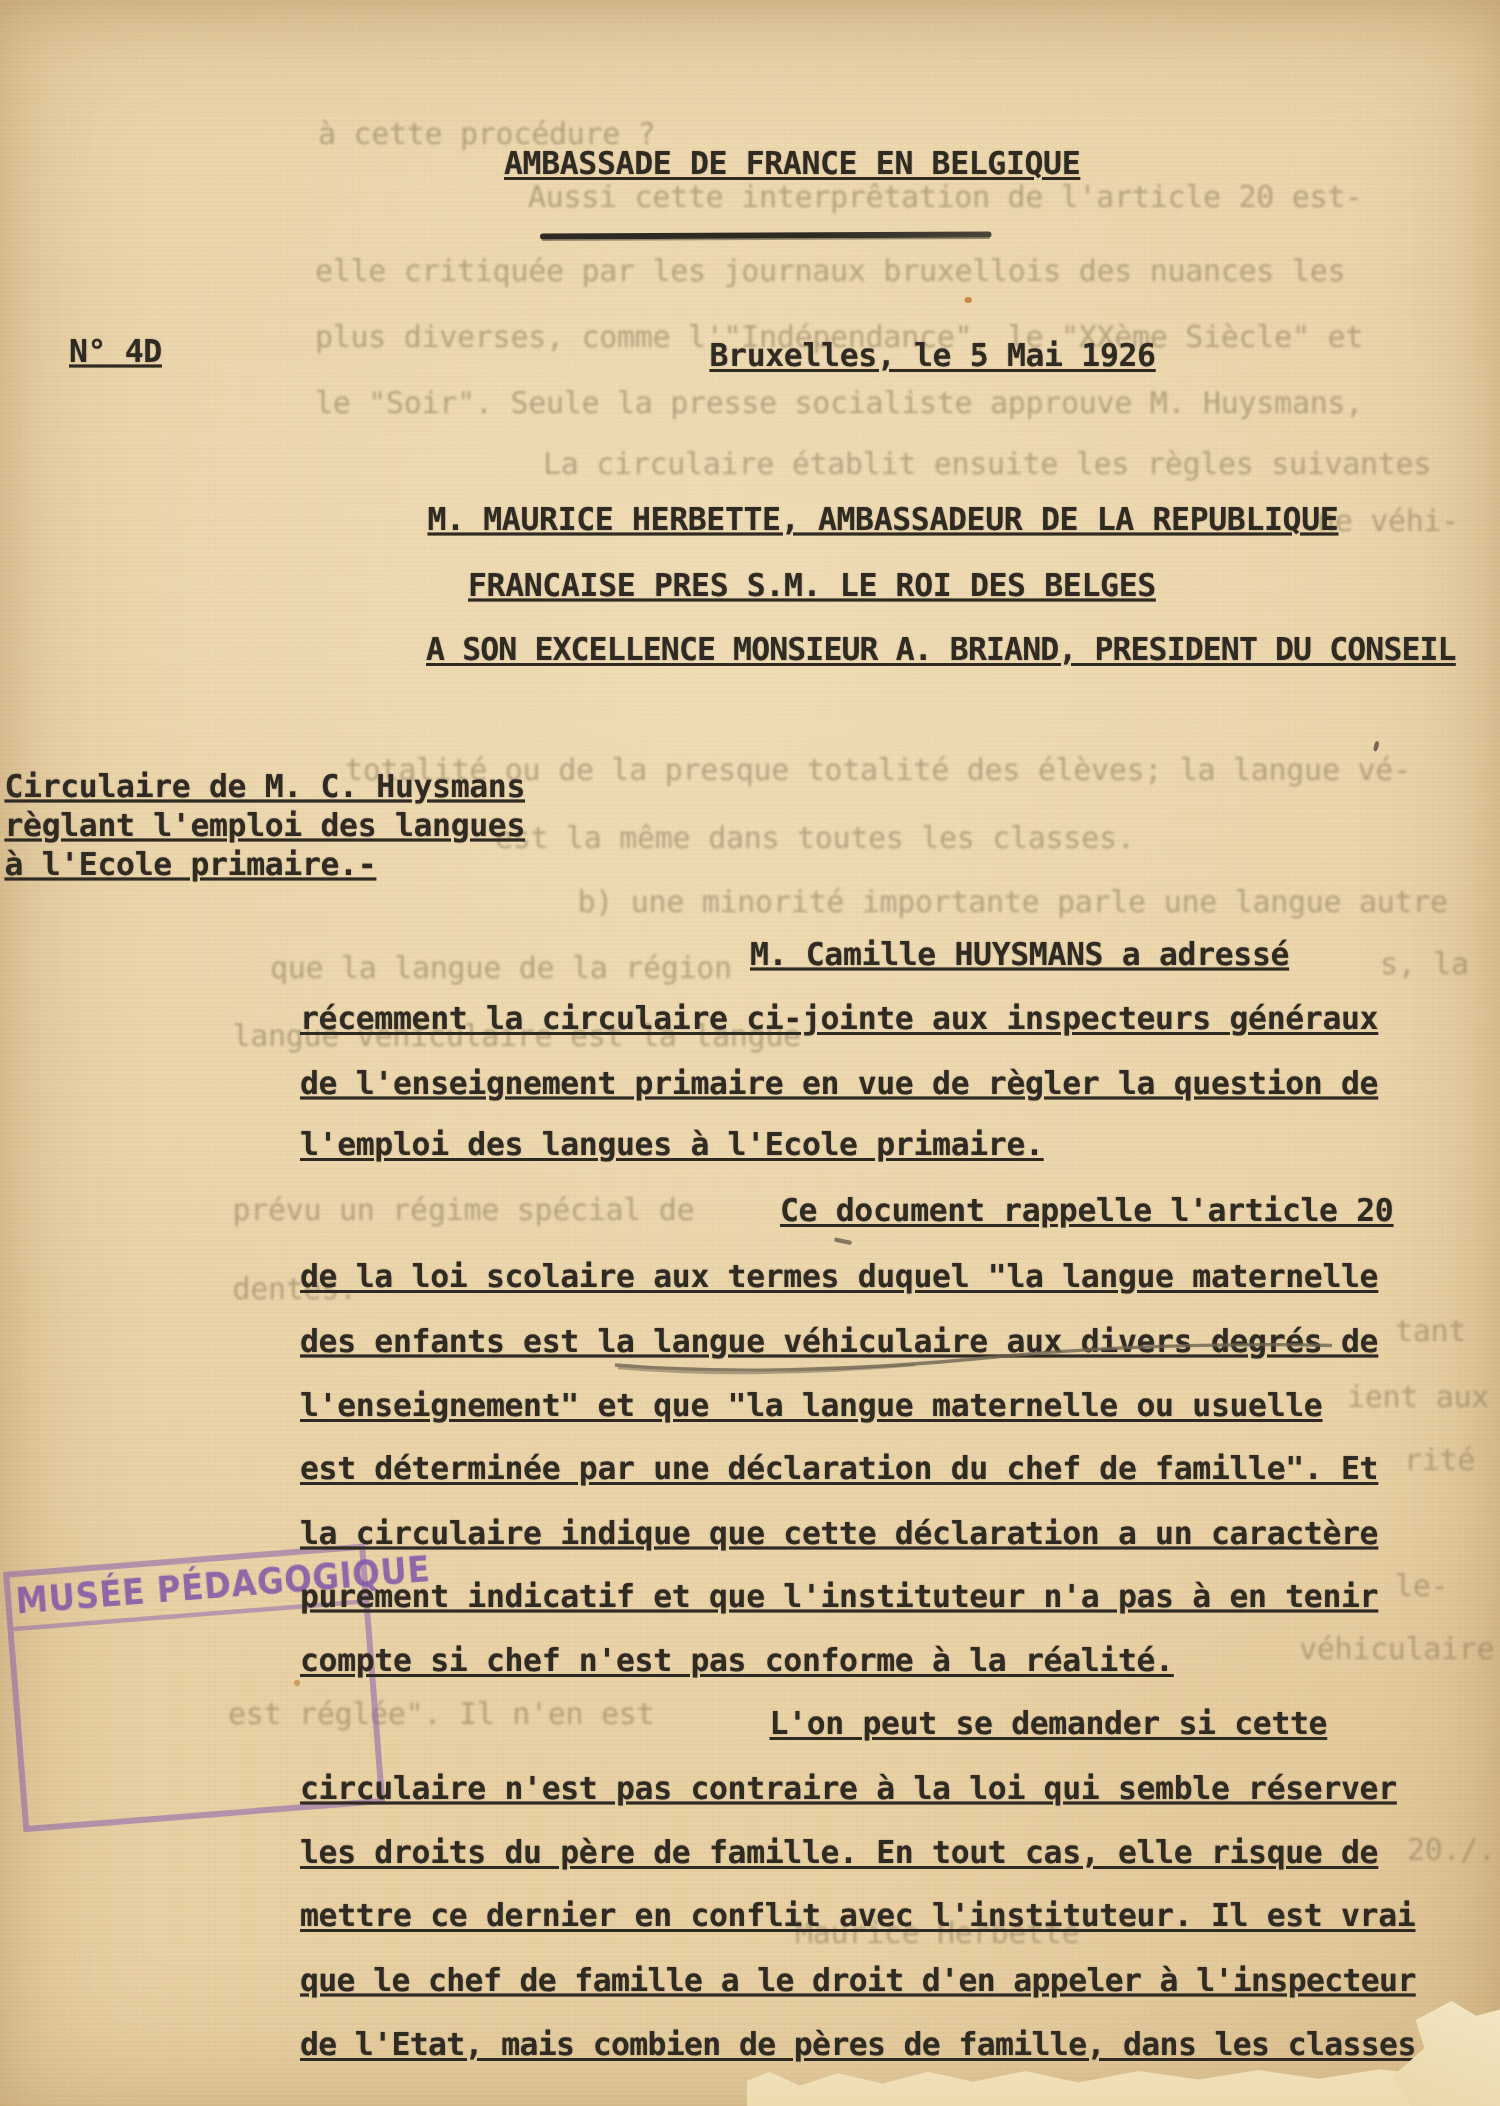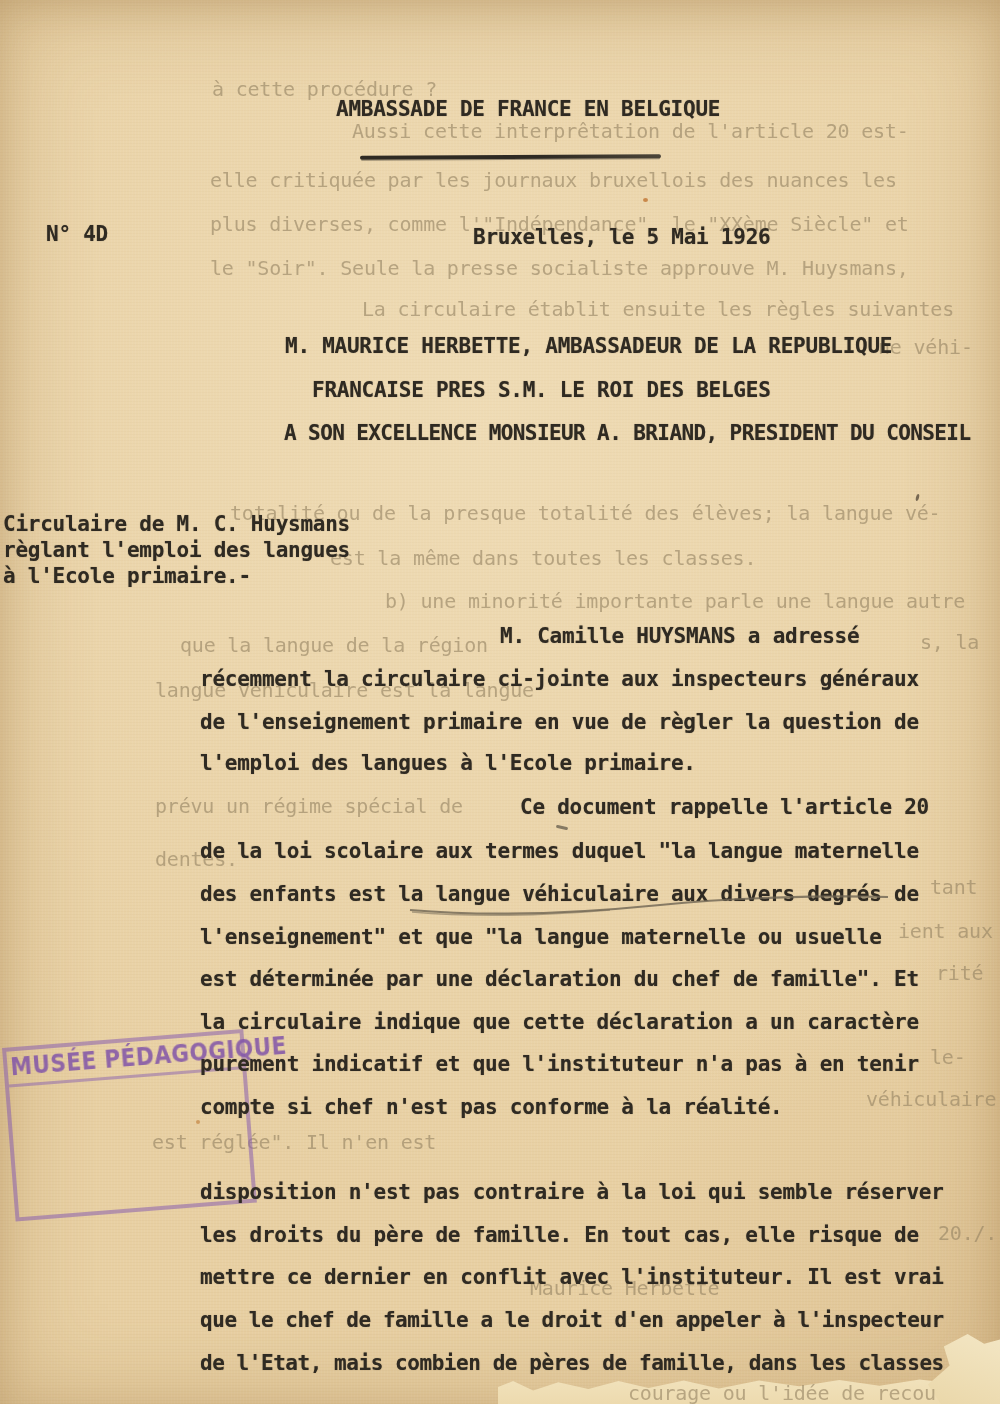--- a/index.html
+++ b/index.html
@@ -11,20 +11,21 @@
       radial-gradient(80% 60% at 100% 100%, rgba(150,100,40,0.12), rgba(0,0,0,0) 55%),
       repeating-linear-gradient(0deg, rgba(165,125,65,0.05) 0 1px, rgba(0,0,0,0) 1px 3px),
       repeating-linear-gradient(90deg, rgba(255,255,255,0.05) 0 1px, rgba(0,0,0,0) 1px 3px);
     box-shadow: inset 0 0 90px rgba(140,95,40,0.30), inset 0 12px 40px -14px rgba(120,80,30,0.25);
     font-family:"DejaVu Sans Mono", monospace;
   }
   .tw{
     position:absolute; font:700 21px/24px "DejaVu Sans Mono", monospace;
     color:#2f2a22; letter-spacing:-0.25px; white-space:pre;
     text-shadow:0 0 1px rgba(47,42,34,0.45);
+    text-decoration:underline;
   }
   .ghost{
     position:absolute; font:400 20px/23px "DejaVu Sans Mono", monospace;
     color:rgba(148,130,98,0.62); letter-spacing:-0.2px; white-space:pre;
     filter:blur(0.6px);
   }
   .above-tear{ z-index:9; }
   #rule{
     position:absolute; left:360px; top:155px; width:301px; height:4px;
     background:linear-gradient(90deg,#2e2a23 60%, rgba(46,42,35,0.85));
@@ -127,32 +128,32 @@
     <div class="tw" style="left:200px;top:710px">de l'enseignement primaire en vue de règler la question de</div>
     <div class="tw" style="left:200px;top:751px">l'emploi des langues à l'Ecole primaire.</div>
     <div class="tw" style="left:520px;top:795px">Ce document rappelle l'article 20</div>
     <div class="tw" style="left:200px;top:839px">de la loi scolaire aux termes duquel "la langue maternelle</div>
     <div class="tw" style="left:200px;top:882px">des enfants est la langue véhiculaire aux divers degrés de</div>
     <div class="tw" style="left:200px;top:925px">l'enseignement" et que "la langue maternelle ou usuelle</div>
     <div class="tw" style="left:200px;top:967px">est déterminée par une déclaration du chef de famille". Et</div>
     <div class="tw" style="left:200px;top:1010px">la circulaire indique que cette déclaration a un caractère</div>
     <div class="tw" style="left:200px;top:1052px">purement indicatif et que l'instituteur n'a pas à en tenir</div>
     <div class="tw" style="left:200px;top:1095px">compte si chef n'est pas conforme à la réalité.</div>
-    <div class="tw" style="left:200px;top:1180px">disposition n'est pas contraire à la loi qui semble réserver</div>
+    <div class="tw" style="left:513px;top:1137px">L'on peut se demander si cette</div>
+    <div class="tw" style="left:200px;top:1180px">circulaire n'est pas contraire à la loi qui semble réserver</div>
     <div class="tw" style="left:200px;top:1223px">les droits du père de famille. En tout cas, elle risque de</div>
     <div class="tw" style="left:200px;top:1308px;letter-spacing:-0.45px">que le chef de famille a le droit d'en appeler à l'inspecteur</div>
     <div class="tw" style="left:200px;top:1265px">mettre ce dernier en conflit avec l'instituteur. Il est vrai</div>
     <div class="tw" style="left:200px;top:1351px;letter-spacing:-0.45px">de l'Etat, mais combien de pères de famille, dans les classes</div>
     <div class="tw" style="left:200px;top:1385px">
       
     </div>
 
     <svg id="underline-svg" width="500" height="30">
       <path d="M10 22 C 80 28, 170 26, 260 17 C 330 10, 420 7, 488 9" stroke="rgba(110,100,82,0.8)" stroke-width="2.2" fill="none"></path>
       <path d="M12 24 C 70 29, 140 28, 210 22" stroke="rgba(110,100,82,0.5)" stroke-width="1.6" fill="none"></path>
     </svg>
   </div>
 
   <div id="tear-bottom" class="tear"></div>
   <div id="tear-corner" class="tear"></div>
-  <span class="ghost above-tear" style="left:628px;top:1382px">courage ou l'idée de recou</span>
 
 </div>
 
 </body></html>

